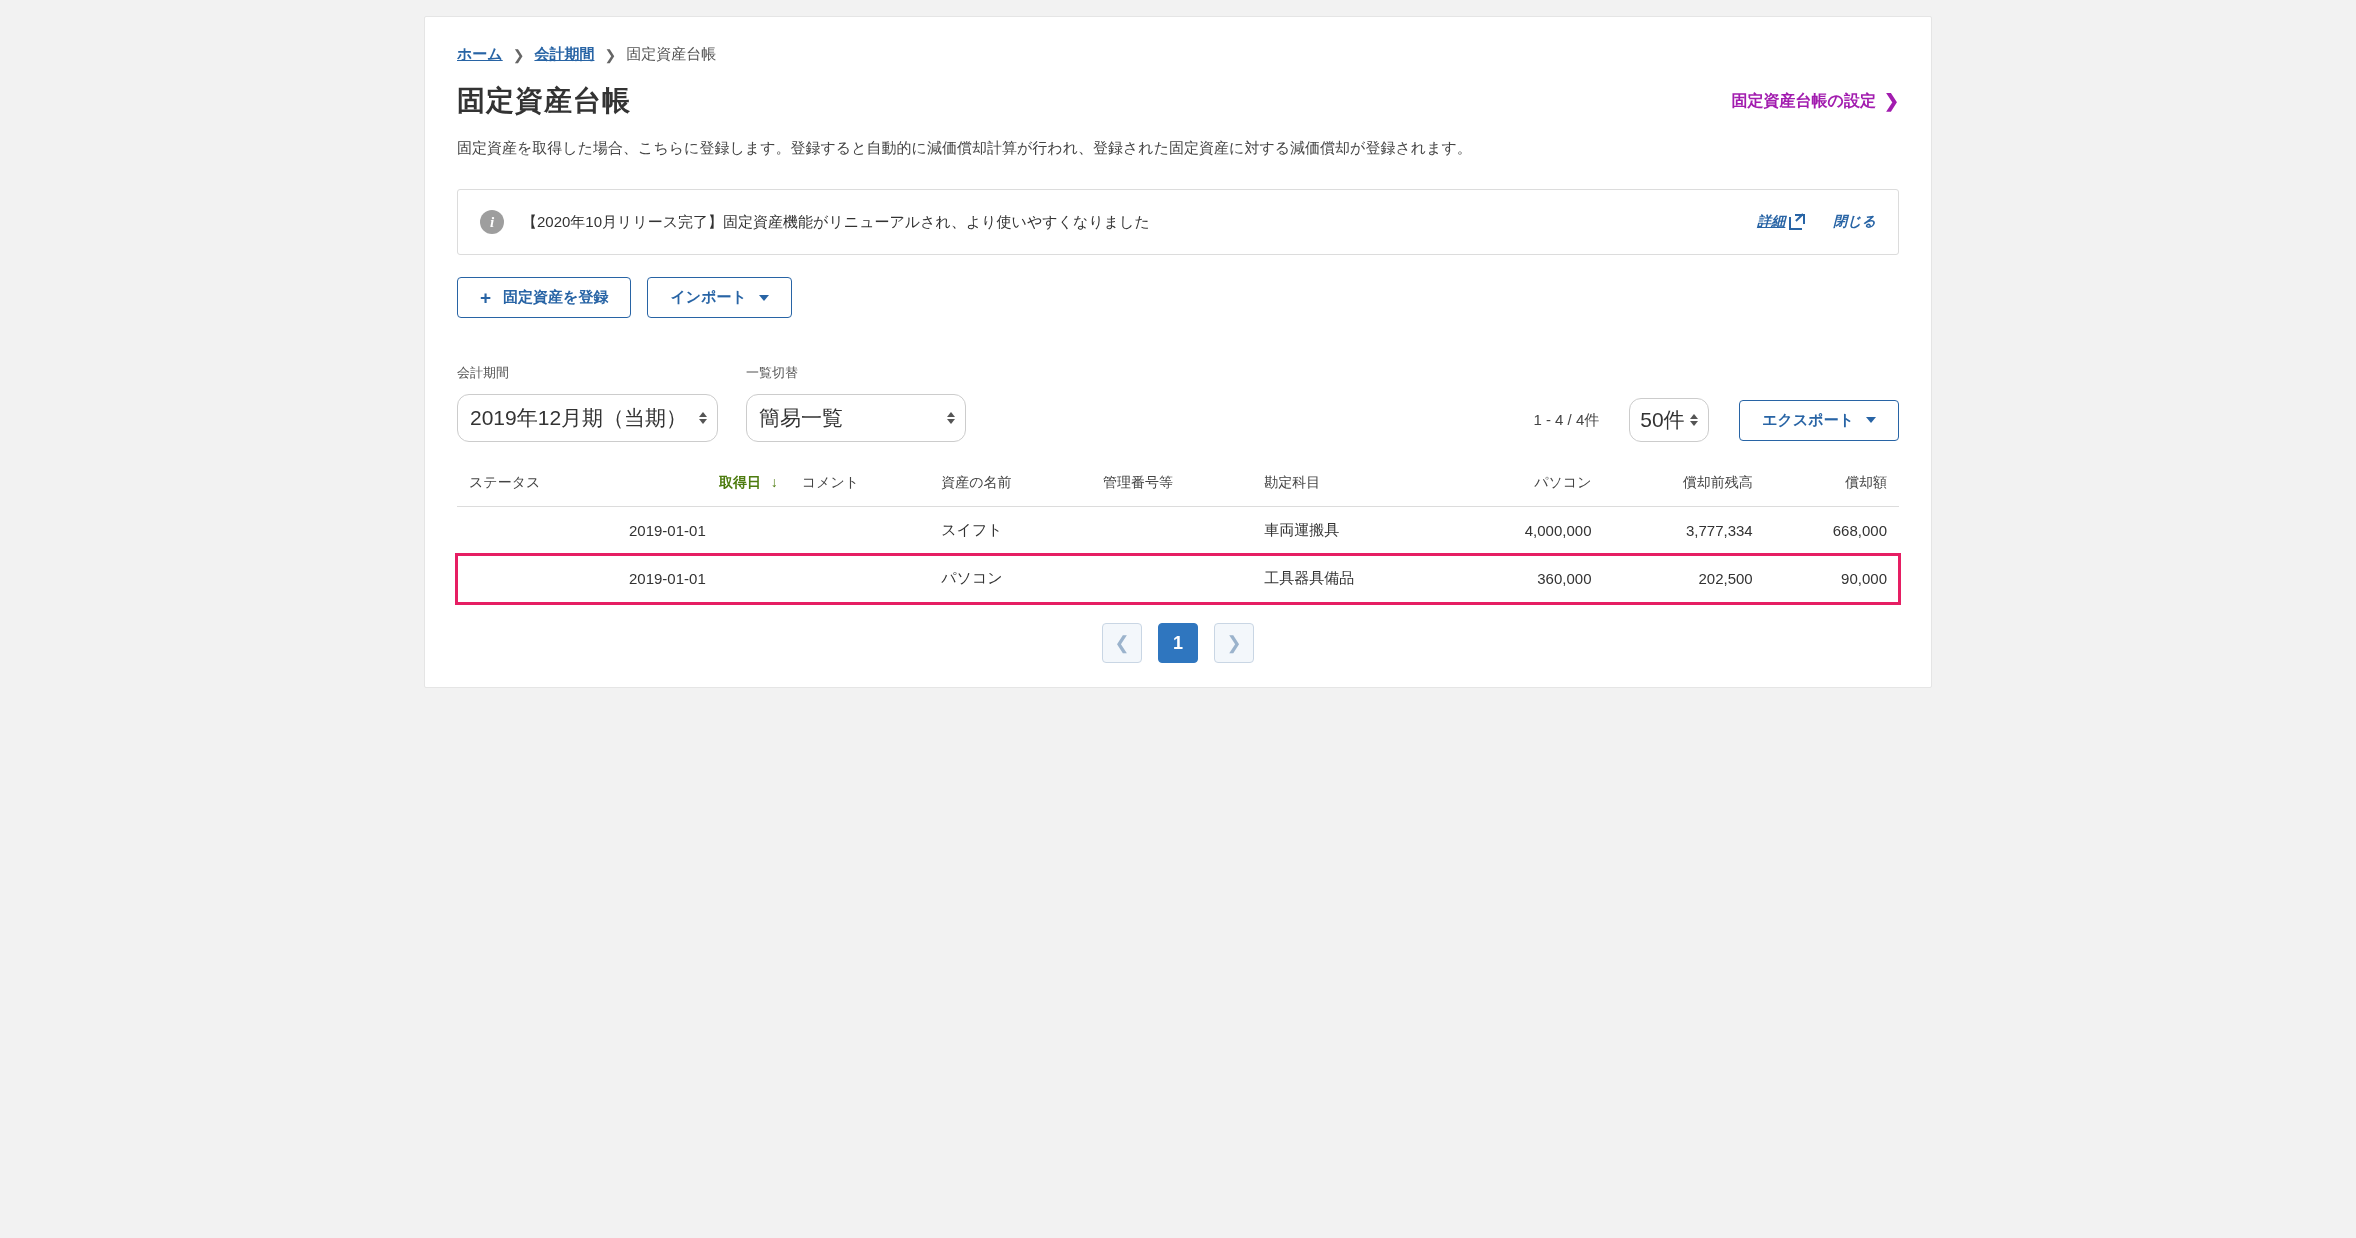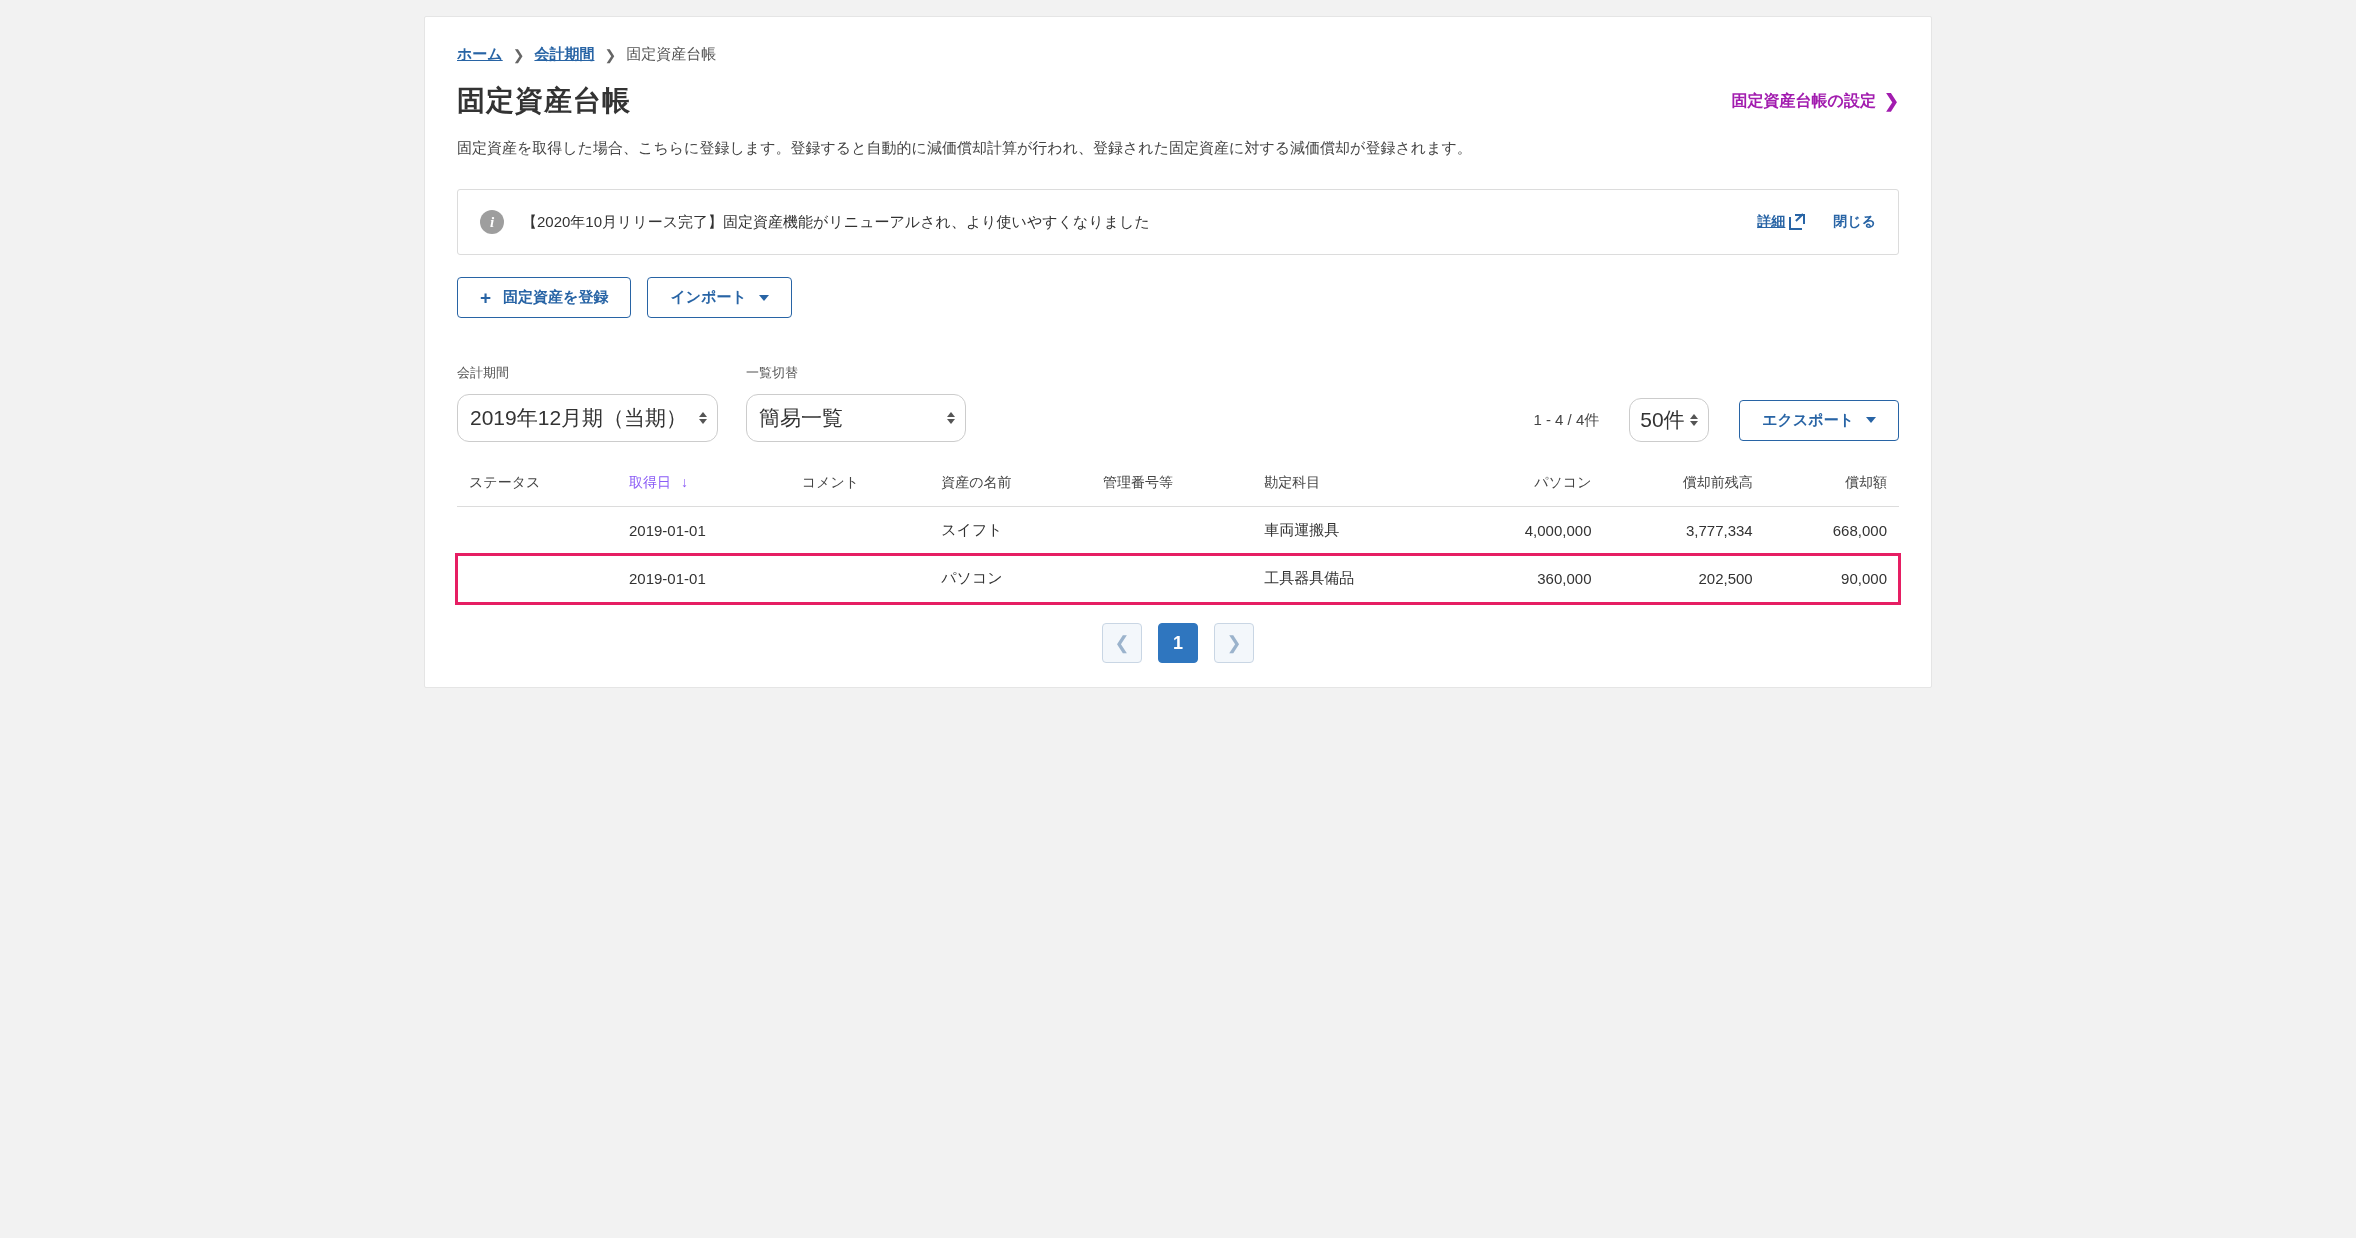--- a/index.html
+++ b/index.html
@@ -44,21 +44,21 @@
       margin-bottom: 22px;
     }
     .info-icon {
       width:24px; height:24px; border-radius:50%;
       background:#9e9e9e; color:#fff;
       display:flex; align-items:center; justify-content:center;
       font-style: italic; font-family: Georgia, serif; font-weight:700;
       font-size:15px; flex-shrink:0;
     }
     .info-text { flex:1; font-size:15px; }
-    .info-actions { display:flex; align-items:center; gap:28px; }
+    .info-actions { display:flex; align-items:center; gap:28px;font-style:italic; }
     .link-blue { color:#2864a5; font-weight:700; cursor:pointer; display:inline-flex; align-items:center; gap:4px; }
     .link-blue.underline { text-decoration: underline; }
 
     .ext-icon { display:inline-block; position:relative; width:16px; height:16px; }
     .ext-icon::before{
       content:""; position:absolute; left:0; bottom:0;
       width:11px; height:11px; border:2px solid #2864a5; border-top:none; border-right:none;
     }
     .ext-icon::after{
       content:""; position:absolute; right:0; top:0;
@@ -105,21 +105,21 @@
     .count-text { font-size:15px; color:#444; }
     .select.small { min-width: 80px; padding:7px 12px 7px 10px; }
 
     
     .tbl-wrap { margin-top: 18px; }
     table { width:100%; border-collapse: collapse; }
     thead th {
       text-align:left; font-size:14px; font-weight:500; color:#444;
       padding:14px 12px; border-bottom:1px solid #dcdcdc; white-space:nowrap;
     }
-    thead th.sorted { font-weight:400; color:#8b5cf6; }
+    thead th.sorted { font-weight:700; color:#4d7c0f;text-align:right; }
     .sort-arrow { display:inline-block; margin-left:6px; }
     thead th.num, tbody td.num { text-align:right; }
     tbody td {
       padding:14px 12px; font-size:15px; color:#333; border-bottom:1px solid #f0f0f0;
       white-space:nowrap;
     }
     tbody tr.highlight {
       outline: 3px solid #e61e63;
       outline-offset: -1px;
     }

